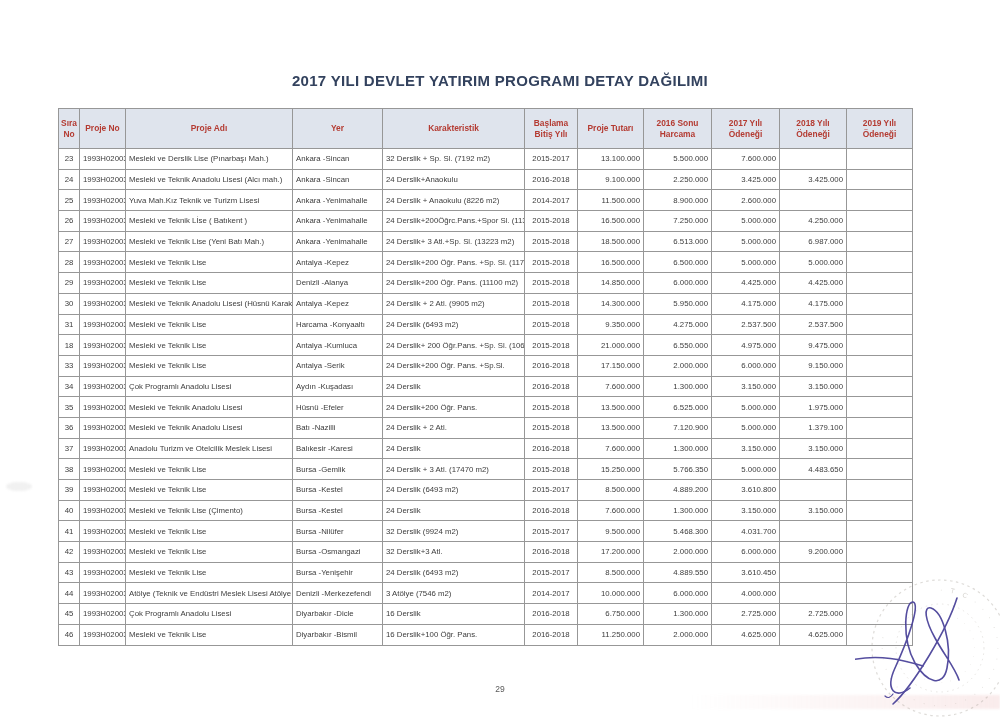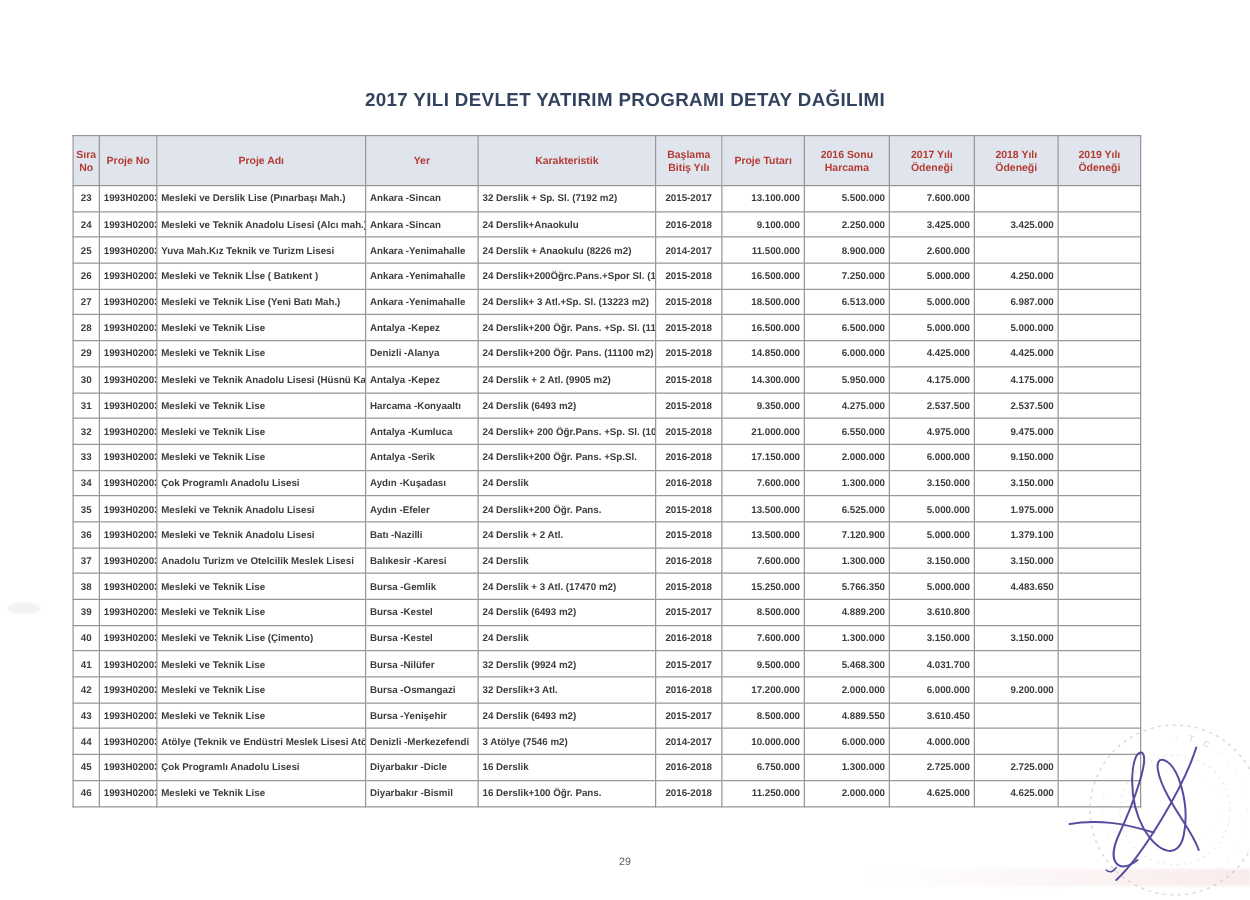--- a/index.html
+++ b/index.html
@@ -45,21 +45,21 @@
   .inv-table thead th {
     background: #dfe4ed;
     color: #b43b32;
     font-size: 8.4px;
     font-weight: 700;
     text-align: center;
     white-space: normal;
     line-height: 1.25;
     padding: 1px 2px;
   }
-  .inv-table tbody tr { height: 20.7px; font-weight: bold; }
+  .inv-table tbody tr { height: 20.7px; }
   .inv-table tbody td {
     font-size: 7.8px;
     color: #3c3c3c;
     padding: 0 3px;
     background: #ffffff;
   }
   .inv-table tbody td.al-c { text-align: center; }
   .inv-table tbody td.al-l { text-align: left; }
   .inv-table tbody td.al-r { text-align: right; }
 
@@ -250,21 +250,21 @@
           <td class="al-l">Harcama -Konyaaltı</td>
           <td class="al-l">24 Derslik (6493 m2)</td>
           <td class="al-c">2015-2018</td>
           <td class="al-r">9.350.000</td>
           <td class="al-r">4.275.000</td>
           <td class="al-r">2.537.500</td>
           <td class="al-r">2.537.500</td>
           <td class="al-r"></td>
         </tr>
         <tr>
-          <td class="al-c">32</td>
+          <td class="al-c">18</td>
           <td class="al-c">1993H020030</td>
           <td class="al-l">Mesleki ve Teknik Lise</td>
           <td class="al-l">Antalya -Kumluca</td>
           <td class="al-l">24 Derslik+ 200 Öğr.Pans. +Sp. Sl. (10653 m2)</td>
           <td class="al-c">2015-2018</td>
           <td class="al-r">21.000.000</td>
           <td class="al-r">6.550.000</td>
           <td class="al-r">4.975.000</td>
           <td class="al-r">9.475.000</td>
           <td class="al-r"></td>
@@ -292,21 +292,21 @@
           <td class="al-r">7.600.000</td>
           <td class="al-r">1.300.000</td>
           <td class="al-r">3.150.000</td>
           <td class="al-r">3.150.000</td>
           <td class="al-r"></td>
         </tr>
         <tr>
           <td class="al-c">35</td>
           <td class="al-c">1993H020030</td>
           <td class="al-l">Mesleki ve Teknik Anadolu Lisesi</td>
-          <td class="al-l">Aydın -Efeler</td>
+          <td class="al-l">Hüsnü -Efeler</td>
           <td class="al-l">24 Derslik+200 Öğr. Pans.</td>
           <td class="al-c">2015-2018</td>
           <td class="al-r">13.500.000</td>
           <td class="al-r">6.525.000</td>
           <td class="al-r">5.000.000</td>
           <td class="al-r">1.975.000</td>
           <td class="al-r"></td>
         </tr>
         <tr>
           <td class="al-c">36</td>

